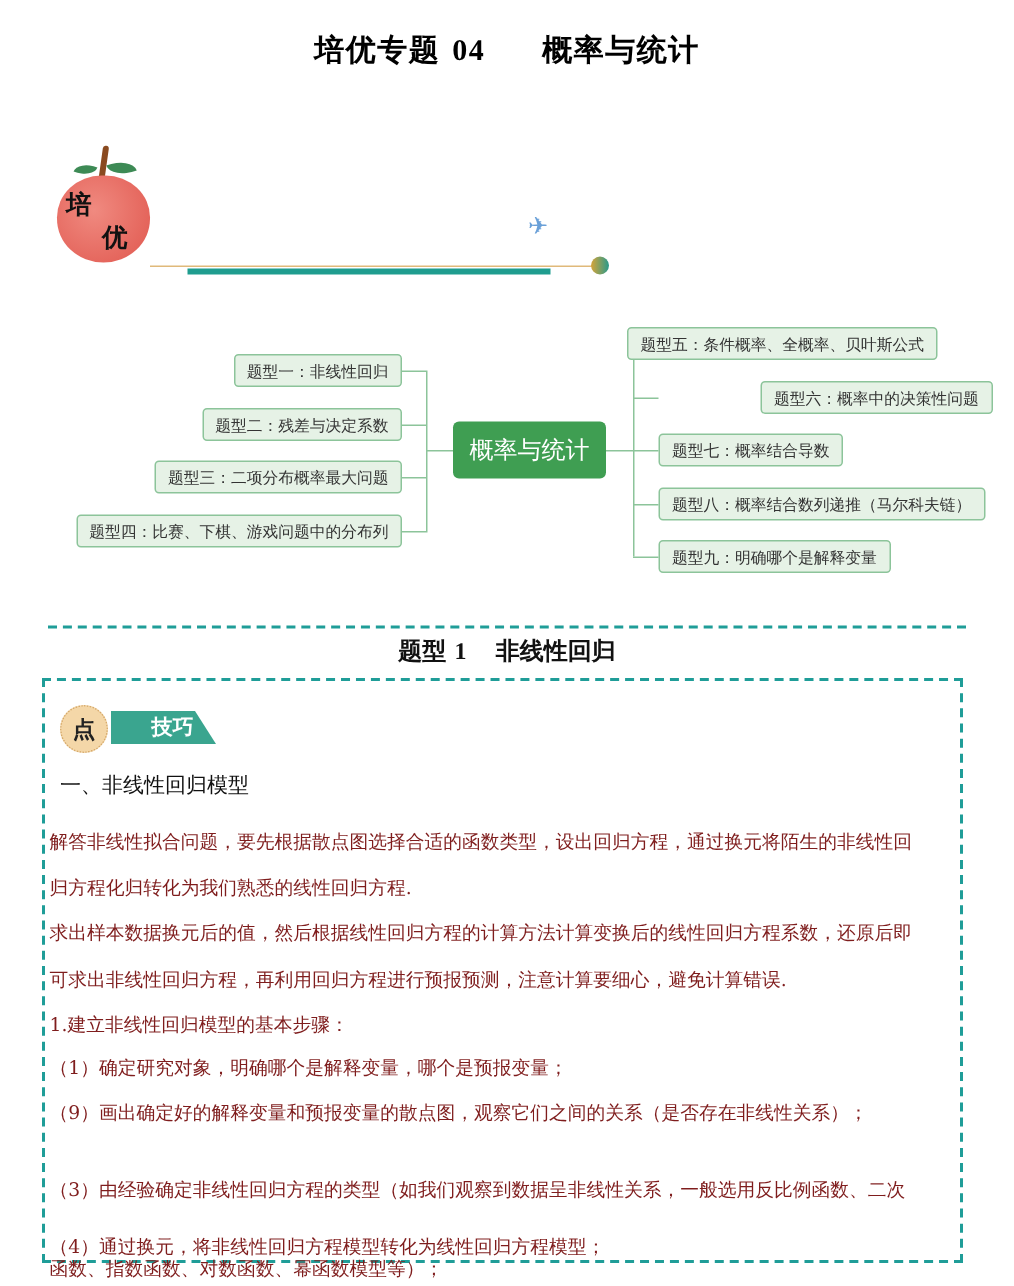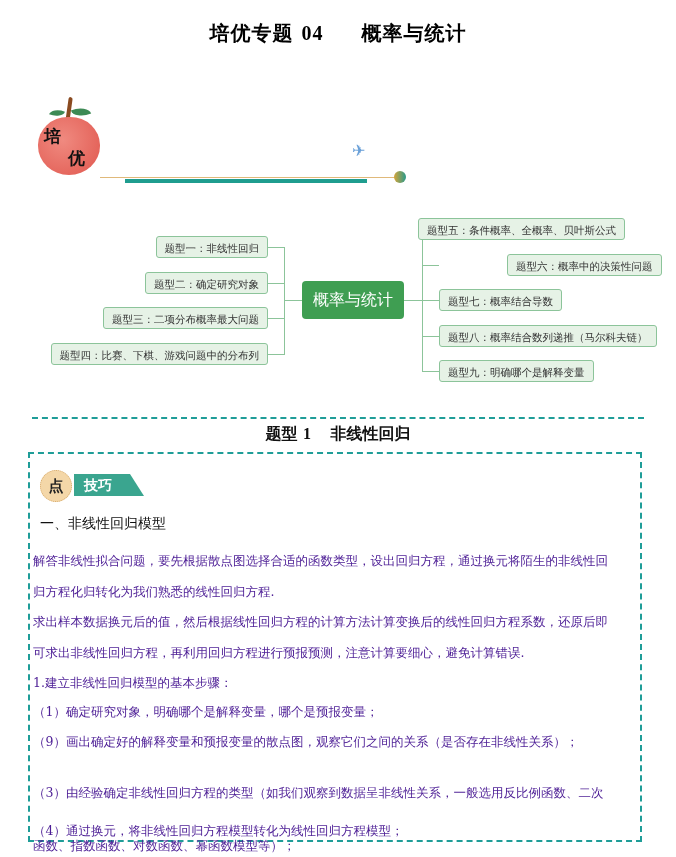--- a/index.html
+++ b/index.html
@@ -45,25 +45,25 @@
               border-top:2px dashed #1f9d98; }
   .sec-title { position:absolute; top:424px; left:0; width:676px; text-align:center;
                font-size:16px; font-weight:bold; font-family:"DejaVu Sans",sans-serif; }
   .sec-title .n { font-family:"Liberation Serif",serif; margin-right:14px; }
   .box { position:absolute; left:28px; top:452px; width:614px; height:390px;
          border:2px dashed #1f9d98; box-sizing:border-box; }
   .tip-badge { position:absolute; left:40px; top:470px; width:30px; height:30px; border-radius:50%;
                background:#f4d7a8; border:1px dotted #d6a96a; text-align:center; line-height:30px;
                font-size:15px; font-weight:bold; color:#222; font-family:"DejaVu Sans",sans-serif; }
   .tip-label { position:absolute; left:74px; top:474px; width:70px; height:22px; background:#3aa58f;
-               color:#fff; font-size:14px; font-weight:bold; line-height:22px; padding-left:10px;
+               color:#fff; font-size:14px; font-weight:bold; line-height:22px; padding-left:27px;
                box-sizing:border-box; clip-path:polygon(0 0,80% 0,100% 100%,0 100%);
                font-family:"DejaVu Sans",sans-serif; }
   .h1 { position:absolute; left:40px; top:515px; font-size:14px; font-family:Liberation Serif, serif; }
-  .p { position:absolute; left:33px; font-size:12.5px; line-height:16px; color:#4c1d95; white-space:nowrap; }
+  .p { position:absolute; left:33px; font-size:12.5px; line-height:16px; color:#7f1d1d; white-space:nowrap; }
 </style>
 </head>
 <body>
 
 <div class="title">
   <span>培优专题</span>
   <span class="num">04</span>
   <span>概率与统计</span>
 </div>
 
@@ -93,21 +93,21 @@
   <div class="ln" style="left:422px;top:229px;width:1px;height:142px;"></div>
   <div class="ln" style="left:422px;top:229px;width:17px;height:1px;"></div>
   <div class="ln" style="left:422px;top:265px;width:17px;height:1px;"></div>
   <div class="ln" style="left:422px;top:300px;width:17px;height:1px;"></div>
   <div class="ln" style="left:422px;top:336px;width:17px;height:1px;"></div>
   <div class="ln" style="left:422px;top:371px;width:17px;height:1px;"></div>
 
   <div class="center">概率与统计</div>
 
   <div class="node" style="right:408px;top:236px;">题型一：非线性回归</div>
-  <div class="node" style="right:408px;top:272px;">题型二：确定研究对象</div>
+  <div class="node" style="right:408px;top:272px;">题型二：残差与决定系数</div>
   <div class="node" style="right:408px;top:307px;">题型三：二项分布概率最大问题</div>
   <div class="node" style="right:408px;top:343px;text-align:right;">题型四：比赛、下棋、游戏问题中的分布列</div>
 
   <div class="node" style="left:418px;top:218px;">题型五：条件概率、全概率、贝叶斯公式</div>
   <div class="node" style="left:463px;top:254px;margin-left:44px;">题型六：概率中的决策性问题</div>
   <div class="node" style="left:439px;top:289px;">题型七：概率结合导数</div>
   <div class="node" style="left:439px;top:325px;">题型八：概率结合数列递推（马尔科夫链）</div>
   <div class="node" style="left:439px;top:360px;">题型九：明确哪个是解释变量</div>
 </div>
 

